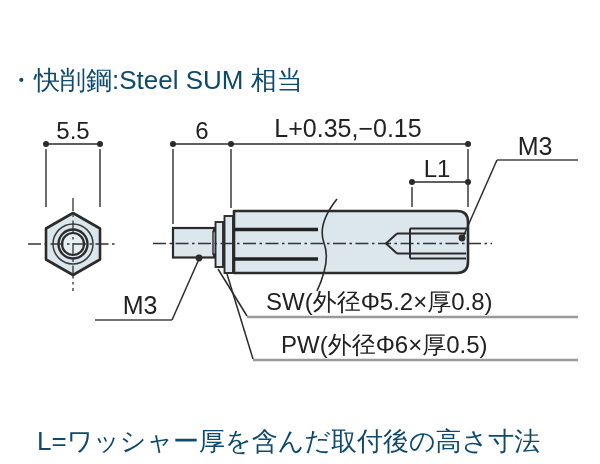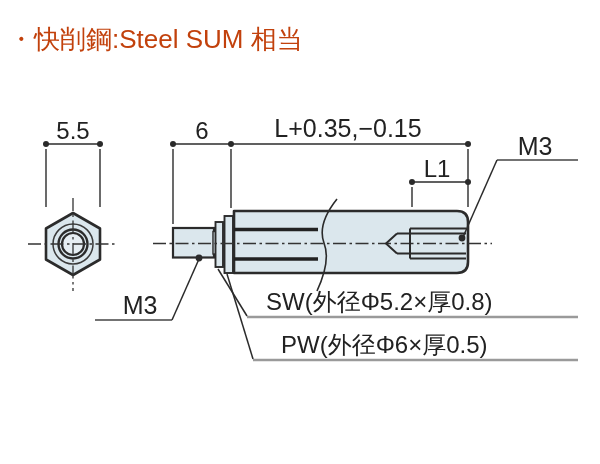--- a/index.html
+++ b/index.html
@@ -1,20 +1,20 @@
 <!DOCTYPE html>
 <html><head>
 <meta charset="utf-8">
 <style>
   html,body{margin:0;padding:0;background:#ffffff;}
   .canvas{
     position:relative;width:600px;height:464px;background:#ffffff;overflow:hidden;
     font-family:"Liberation Sans","DejaVu Sans",sans-serif;color:#222;
   }
-  .note{position:absolute;white-space:nowrap;color:#c2410c;}
+  .note{position:absolute;white-space:nowrap;color:#0c4a6e;margin-top:41px;}
   .note-top-1{left:8px;top:22px;font-size:26px;}
   .note-top-2{left:8px;top:56px;font-size:26px;}
   .note-bottom-1{left:37px;top:383px;font-size:26px;}
   .note-bottom-2{left:6px;top:419px;font-size:27px;}
   svg.drawing{position:absolute;left:0;top:0;width:600px;height:464px;}
   svg.drawing text{font-family:"Liberation Sans","DejaVu Sans",sans-serif;fill:#222222;}
   .t-dim{font-size:24px;}
   .t-dim-l{font-size:25px;}
   .t-label{font-size:24px;}
 </style>
@@ -111,14 +111,15 @@
     </g>
 
     <g>
       <text class="t-label" x="281" y="353" text-anchor="start">PW(外径Φ6×厚0.5)</text>
       <line x1="253" y1="360" x2="578" y2="360" stroke="#9a9a9a" stroke-width="2.5"></line>
       <line x1="253" y1="359" x2="227" y2="274" stroke="#2b2b2b" stroke-width="1.5"></line>
     </g>
 
   </svg>
 
+  <div class="note note-bottom-1">L=ワッシャー厚を含んだ取付後の高さ寸法</div>
 
 </div>
 
 </body></html>

